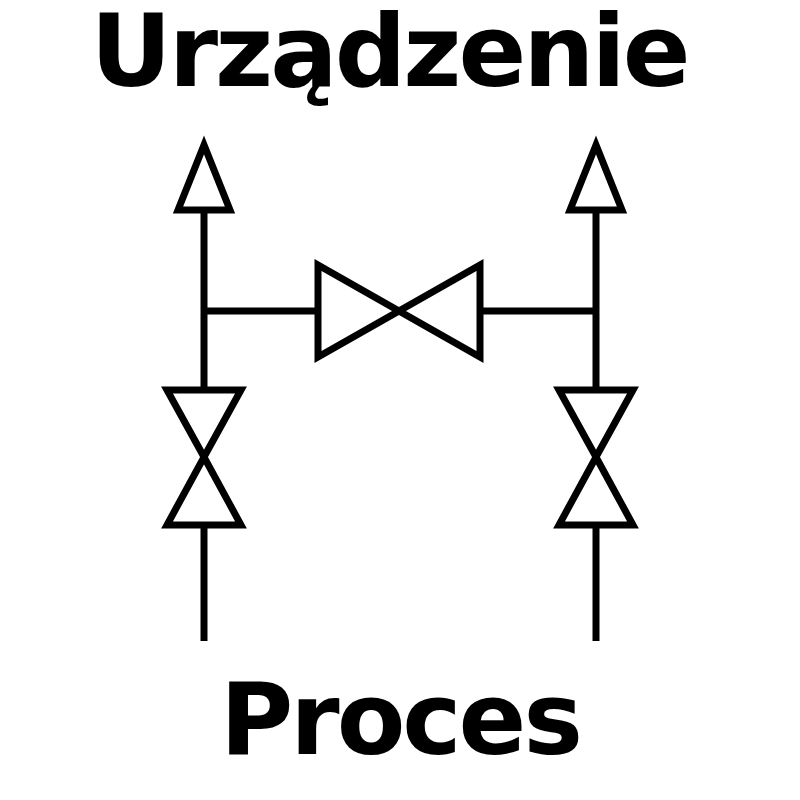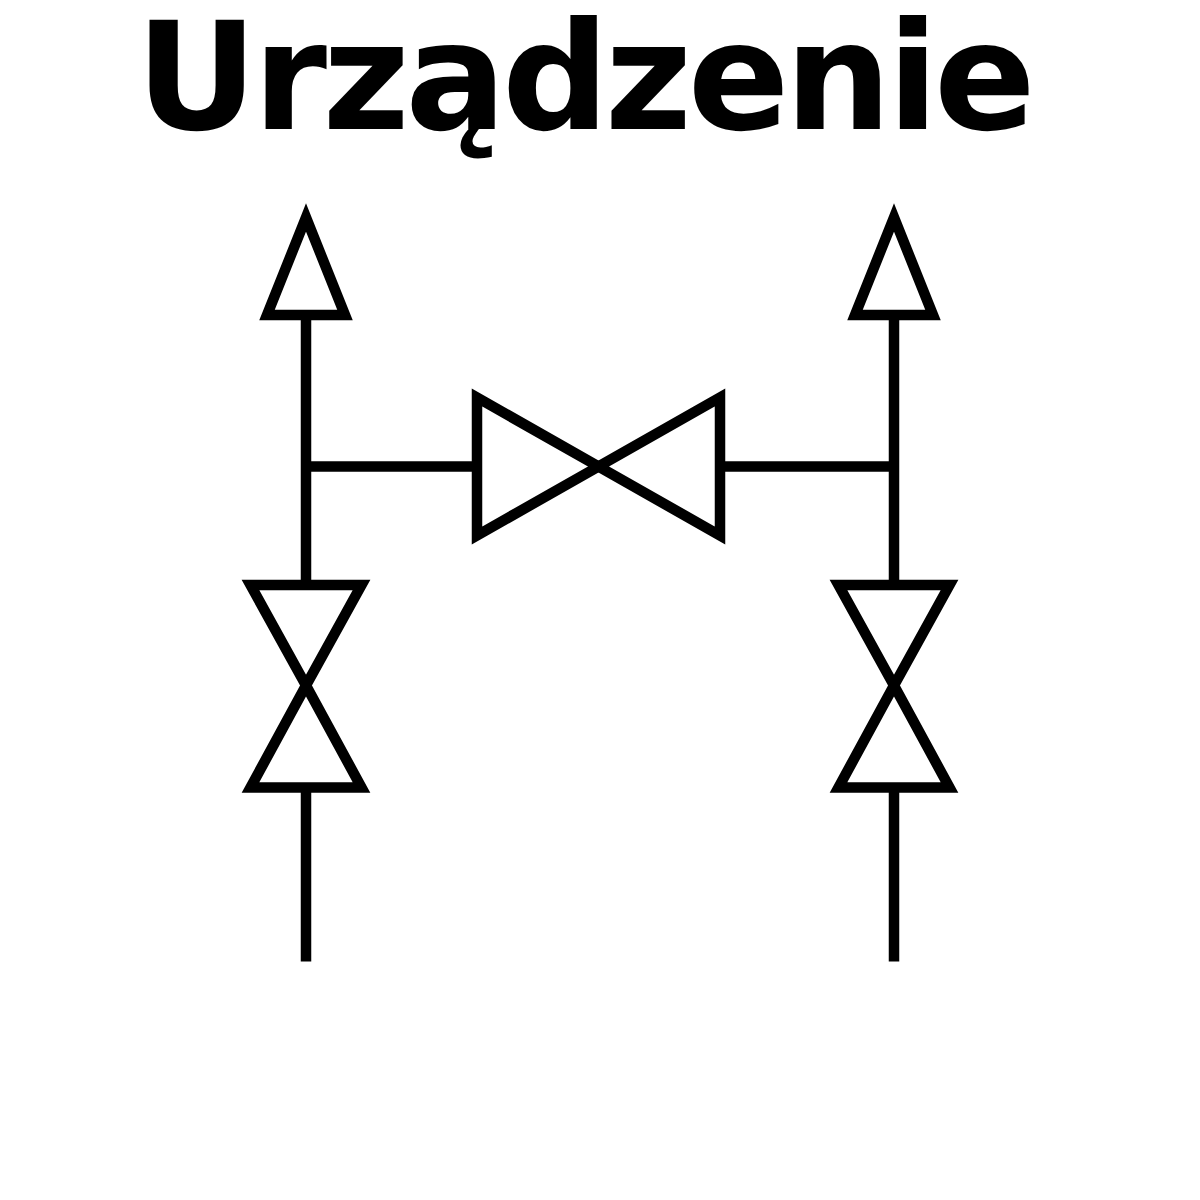--- a/index.html
+++ b/index.html
@@ -84,14 +84,15 @@
 
     <g>
       <line x1="204" y1="311" x2="318" y2="311"></line>
       <polygon points="318,265 318,357 399,311"></polygon>
       <polygon points="480,265 480,357 399,311"></polygon>
       <line x1="480" y1="311" x2="596" y2="311"></line>
     </g>
 
   </svg>
 
+  <div class="process-label">Proces</div>
 
 </div>
 
 </body></html>

